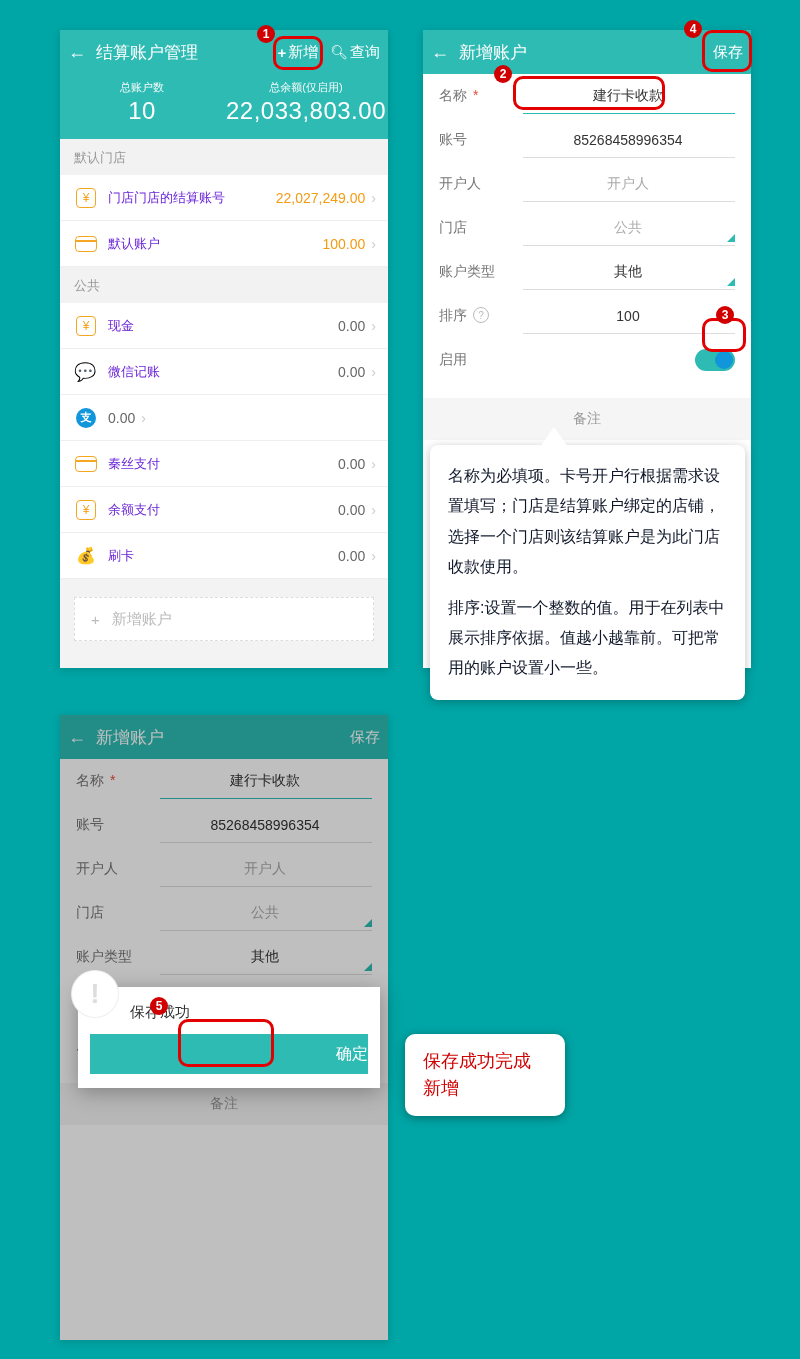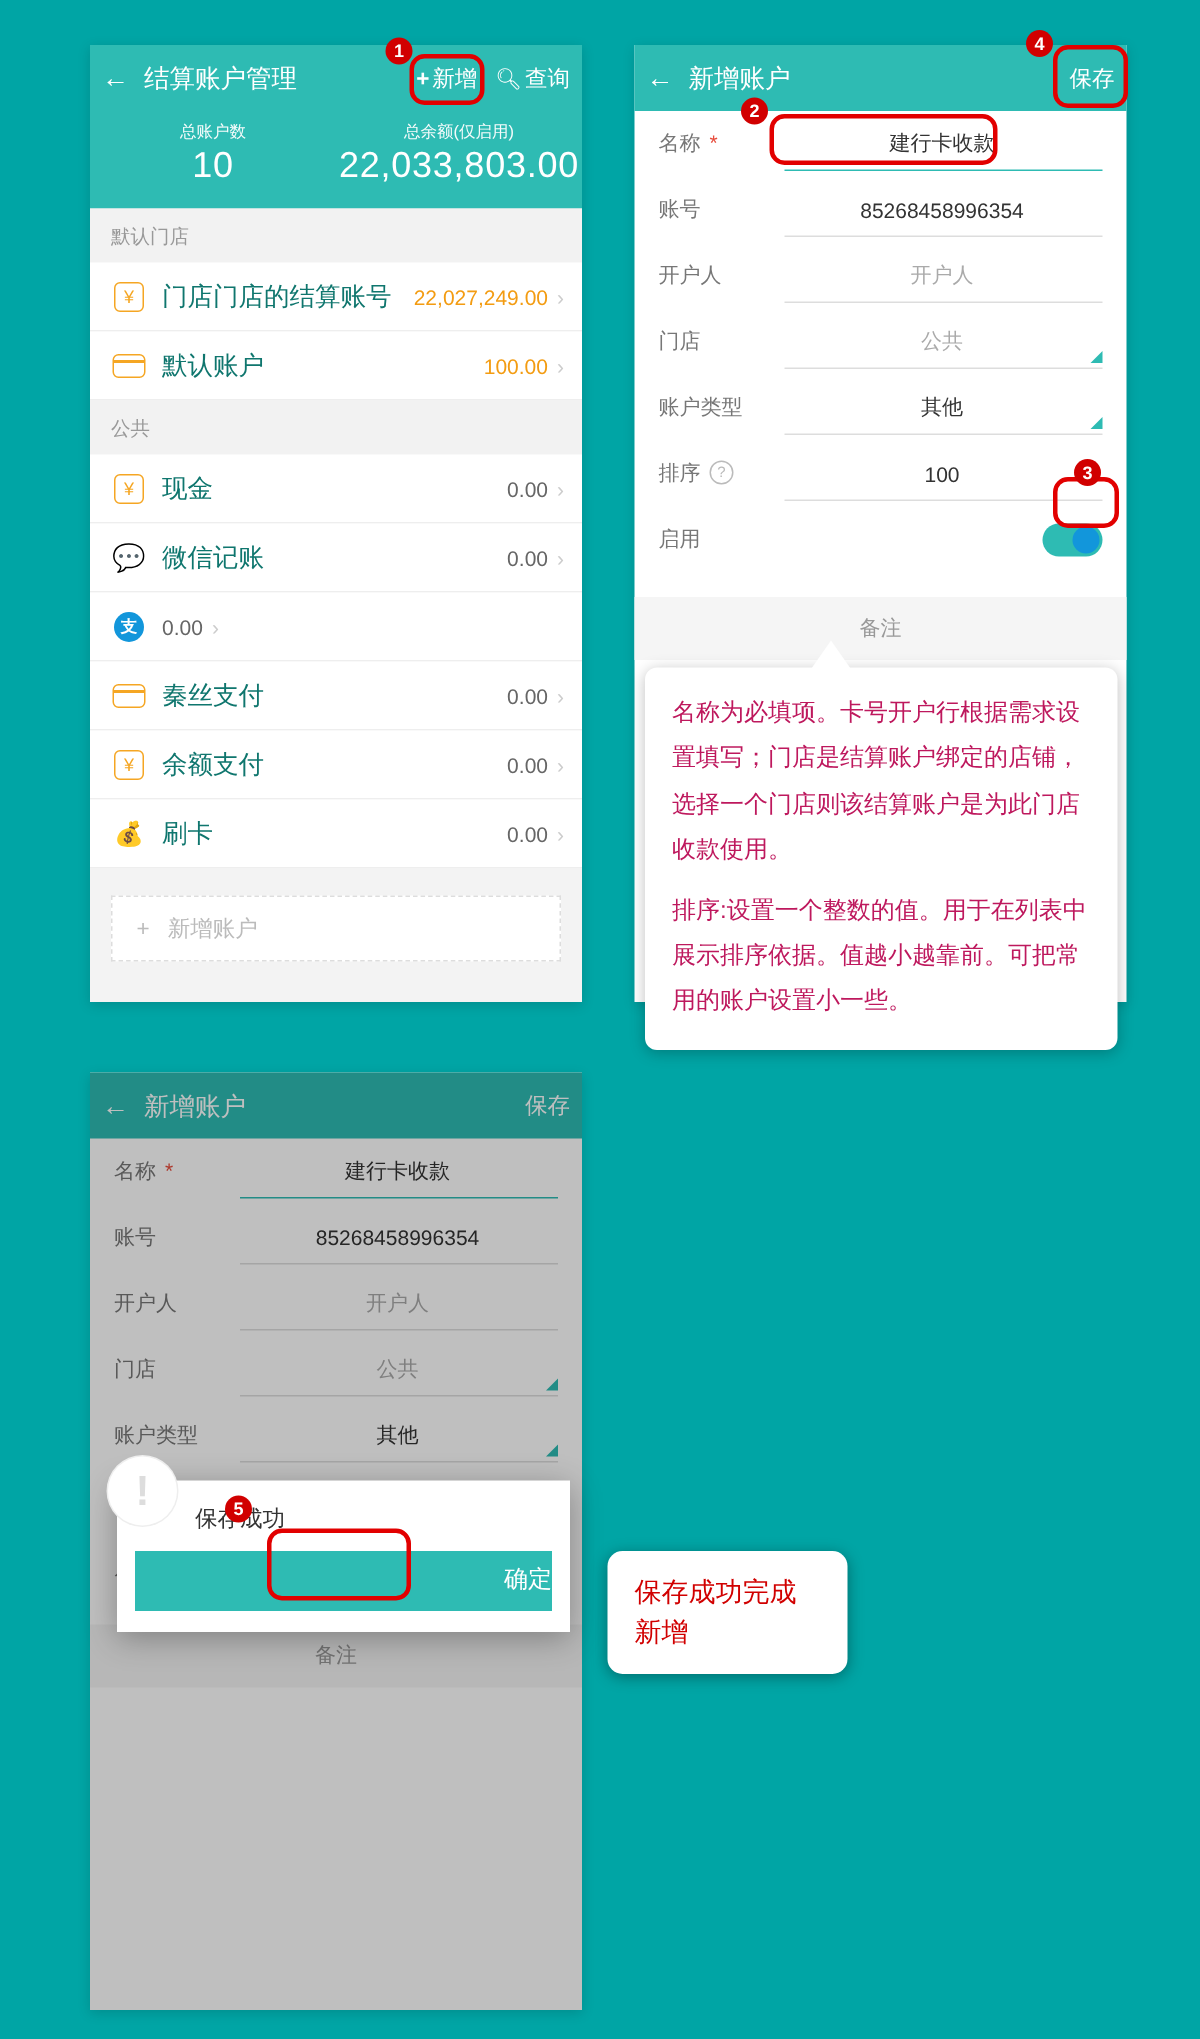--- a/index.html
+++ b/index.html
@@ -52,21 +52,21 @@
   }
   .row {
     background:#fff;
     display:flex;
     align-items:center;
     height:46px;
     padding:0 12px 0 14px;
     border-bottom:1px solid #eee;
   }
   .row .icon-slot { width:24px; display:flex; justify-content:center; margin-right:10px;}
-  .row .name { flex:1; color:#0f766e; font-size:17px;}
+  .row .name { flex:1; color:#6d28d9; font-size:13px;}
   .row .amt { color:#666; font-size:14px; margin-right:6px;}
   .row .amt.orange { color:#f39c12; }
   .row .chev { color:#ccc; font-size:14px;}
   .add-row {
     margin:18px 14px 0;
     border:1px dashed #ddd;
     height:44px;
     display:flex;
     align-items:center;
     justify-content:flex-start;
@@ -111,21 +111,21 @@
     background:#d10000;color:#fff;font-size:12px;font-weight:bold;
     display:flex;align-items:center;justify-content:center;
     line-height:1;
   }
 
   .speech-box {
     position:absolute;
     background:#fff;
     border-radius:8px;
     padding:16px 18px;
-    color:#be185d;
+    color:#0f172a;
     font-size:16px;
     line-height:1.9;
     box-shadow:0 2px 10px rgba(0,0,0,0.25);
   }
   .speech-box::before{
     content:"";
     position:absolute;
     top:-18px;left:110px;
     width:0;height:0;
     border-left:14px solid transparent;

